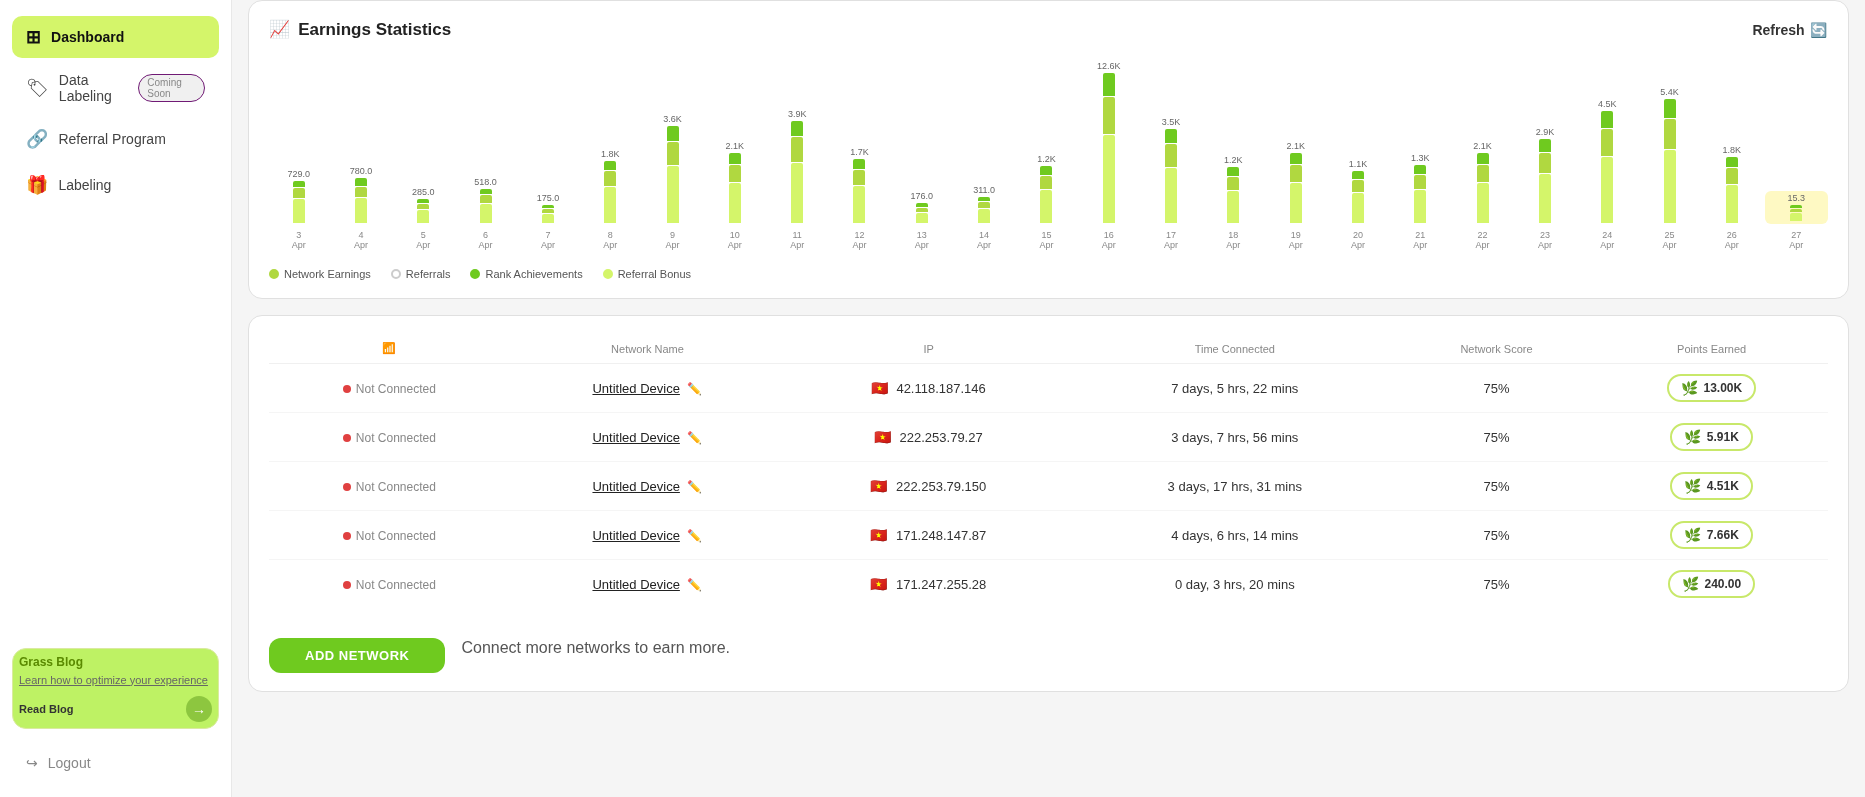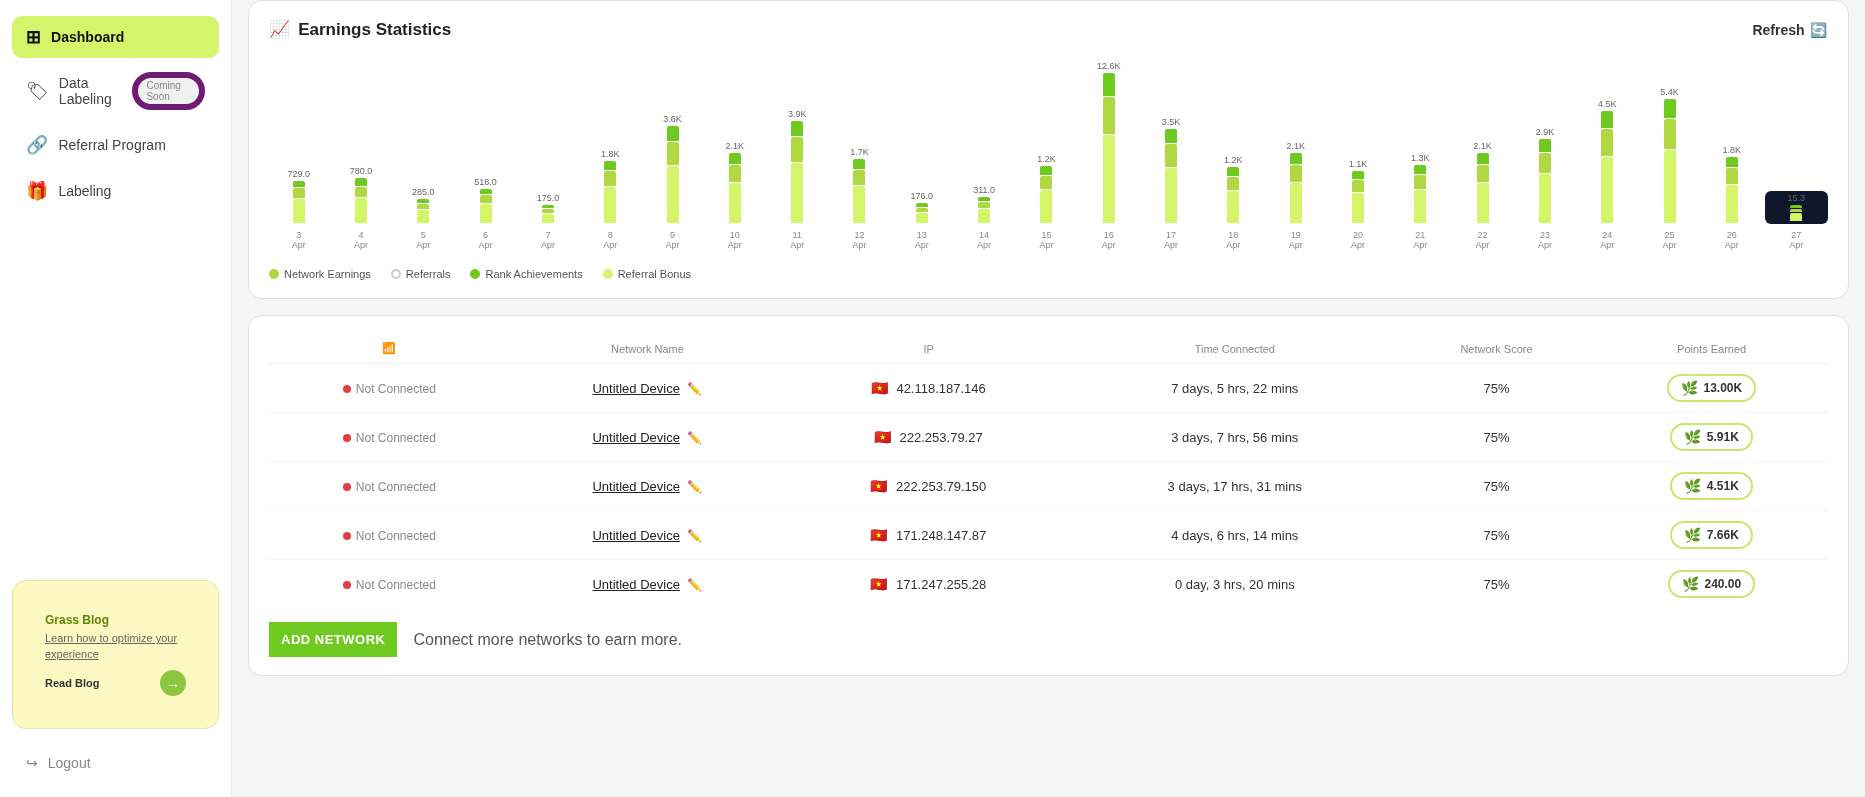--- a/index.html
+++ b/index.html
@@ -34,33 +34,33 @@
       color: #444;
     }
     .sidebar-item.active {
       background: #d4f56a;
       font-weight: 700;
       color: #111;
     }
     .sidebar-item .icon { font-size: 18px; }
     .coming-soon-badge {
       background: #f0f0f0;
-      border: 6px solid #701a75;
+      border: 1px solid #701a75;
       border-radius: 20px;
       font-size: 10px;
       padding: 2px 8px;
       color: #888;
       margin-left: auto;
     }
     .sidebar-spacer { flex: 1; }
     .grass-blog-card {
-      background: #fef9c3;
+      background: #bef264;
       border: 1px solid #daeaa0;
       border-radius: 14px;
-      padding: 32px;
+      padding: 6px;
       margin-bottom: 16px;
     }
     .grass-blog-title {
       font-size: 12px;
       font-weight: 700;
       color: #5a8a00;
       margin-bottom: 4px;
     }
     .grass-blog-desc {
       font-size: 11px;
@@ -276,24 +276,25 @@
       align-items: center;
       gap: 16px;
       margin-top: 14px;
     }
     .add-network-btn {
       background: #6fca1f;
       color: #fff;
       font-size: 13px;
       font-weight: 800;
       border: none;
-      border-radius: 0;
-      padding: 10px 12px;
+      border-radius: 12px;
+      padding: 10px 36px;
       cursor: pointer;
       letter-spacing: 0.5px;
+      margin-top: 16px;
     }
     .add-network-text {
       font-size: 16px;
       color: #555;
     }
     .th-wifi { text-align: center; }
   </style>
 </head>
 <body>
 
@@ -557,21 +558,21 @@
         </div>
         <div class="bar-group">
           <div class="bar-value">1.8K</div>
           <div class="bar-stack">
             <div class="bar-segment" style="height: 38px; background: rgb(212, 245, 106); margin-bottom: 1px;"></div>
             <div class="bar-segment" style="height: 16px; background: rgb(176, 216, 64); margin-bottom: 1px;"></div>
             <div class="bar-segment" style="height: 10px; background: rgb(111, 202, 31); margin-bottom: 1px;"></div>
           </div>
           <div class="bar-date">26<br>Apr</div>
         </div>
-        <div class="bar-group" style="background: #0f172a; border-radius: 6px; padding: 2px;">
+        <div class="bar-group" style="background: #fef9c3; border-radius: 6px; padding: 2px;">
           <div class="bar-value">15.3</div>
           <div class="bar-stack">
             <div class="bar-segment" style="height: 8px; background: rgb(212, 245, 106); margin-bottom: 1px;"></div>
             <div class="bar-segment" style="height: 3px; background: rgb(176, 216, 64); margin-bottom: 1px;"></div>
             <div class="bar-segment" style="height: 3px; background: rgb(111, 202, 31); margin-bottom: 1px;"></div>
           </div>
           <div class="bar-date">27<br>Apr</div>
         </div>
       </div>
 

